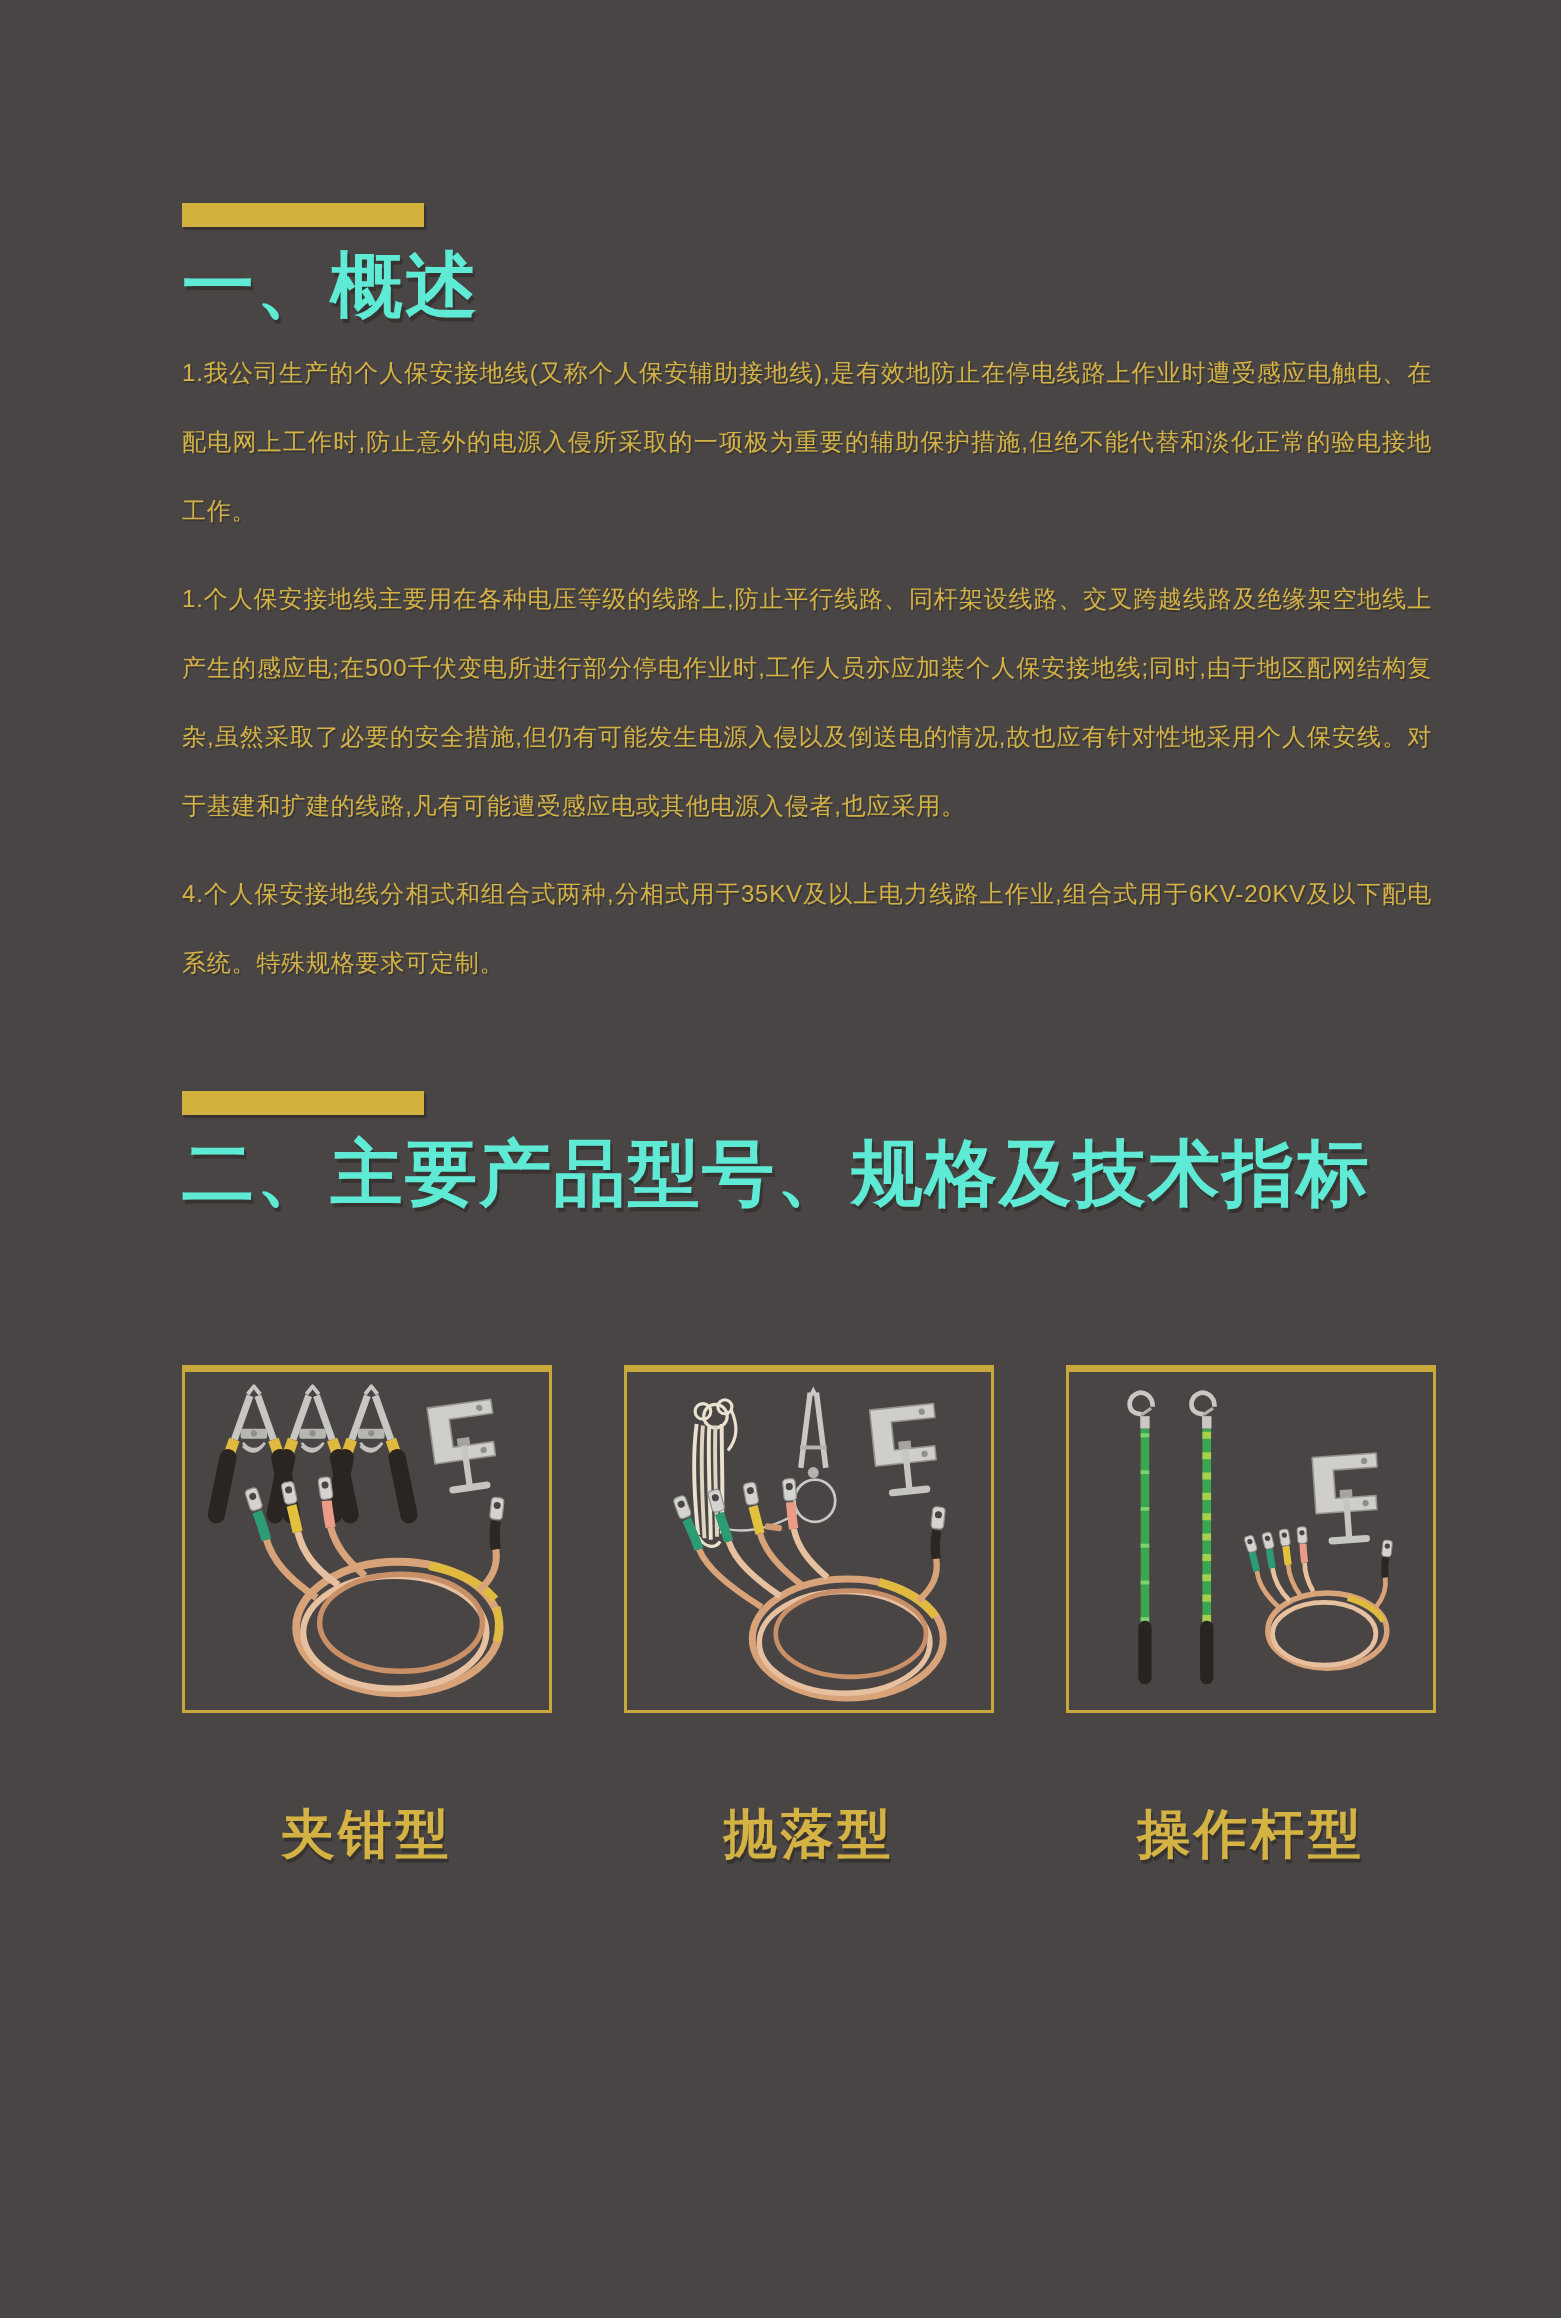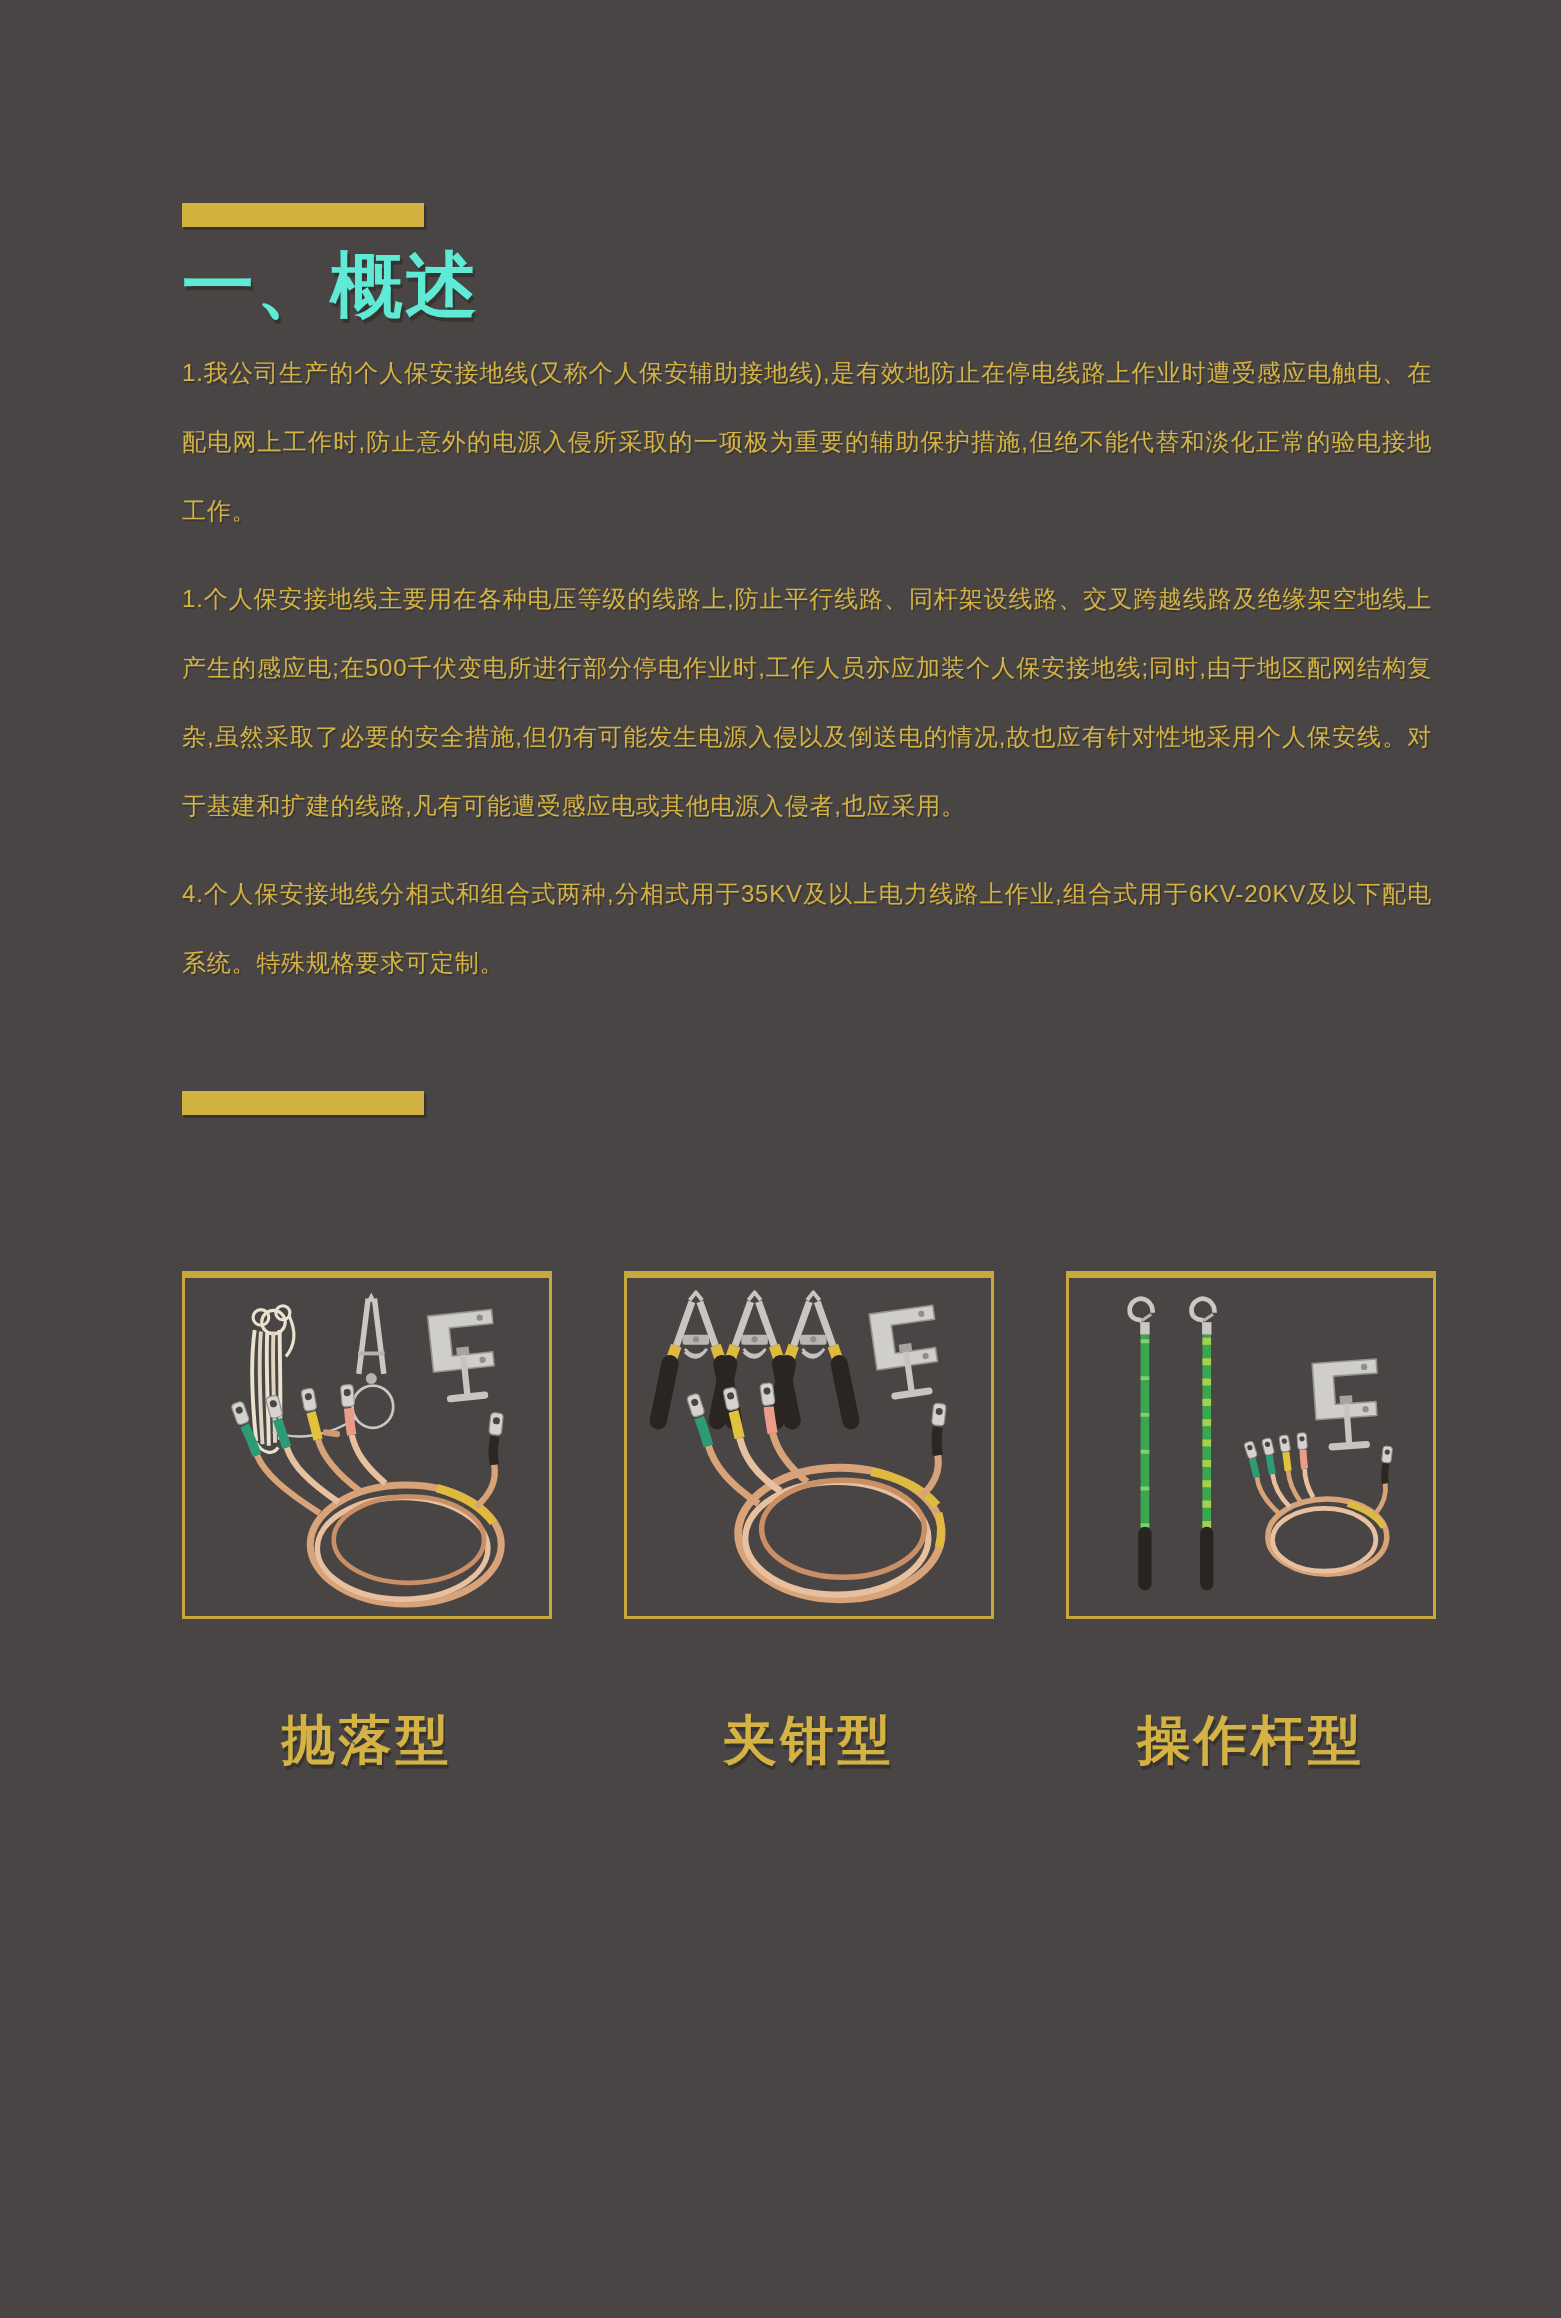--- a/index.html
+++ b/index.html
@@ -90,22 +90,56 @@
   <section class="sec-overview">
     <div class="accent-bar"></div>
     <h1 class="sec-heading">一、概述</h1>
     <p>1.我公司生产的个人保安接地线(又称个人保安辅助接地线),是有效地防止在停电线路上作业时遭受感应电触电、在配电网上工作时,防止意外的电源入侵所采取的一项极为重要的辅助保护措施,但绝不能代替和淡化正常的验电接地工作。</p>
     <p>1.个人保安接地线主要用在各种电压等级的线路上,防止平行线路、同杆架设线路、交叉跨越线路及绝缘架空地线上产生的感应电;在500千伏变电所进行部分停电作业时,工作人员亦应加装个人保安接地线;同时,由于地区配网结构复杂,虽然采取了必要的安全措施,但仍有可能发生电源入侵以及倒送电的情况,故也应有针对性地采用个人保安线。对于基建和扩建的线路,凡有可能遭受感应电或其他电源入侵者,也应采用。</p>
     <p>4.个人保安接地线分相式和组合式两种,分相式用于35KV及以上电力线路上作业,组合式用于6KV-20KV及以下配电系统。特殊规格要求可定制。</p>
   </section>
 
   <section class="sec-products">
     <div class="accent-bar"></div>
+    <h1 class="sec-heading">二、主要产品型号、规格及技术指标</h1>
 
     <div class="product-row">
+
+      <figure class="product">
+        <div class="product-frame">
+          <svg viewBox="0 0 465 431">
+            <g>
+              <use href="#aclamp" transform="translate(88,30)"></use>
+              <use href="#aclamp" transform="translate(163,30)"></use>
+              <use href="#aclamp" transform="translate(238,30)"></use>
+            </g>
+            <use href="#cclamp" transform="translate(352,62) rotate(-8)"></use>
+            <g>
+              <ellipse cx="272" cy="326" rx="130" ry="84" fill="none" stroke="#d8a379" stroke-width="10"></ellipse>
+              <ellipse cx="268" cy="332" rx="117" ry="72" fill="none" stroke="#e7c0a0" stroke-width="8"></ellipse>
+              <ellipse cx="276" cy="320" rx="104" ry="62" fill="none" stroke="#c98f66" stroke-width="7"></ellipse>
+              <path d="M312,247 Q368,258 396,290" stroke="#e0ba3f" stroke-width="11" fill="none"></path>
+              <path d="M398,300 Q404,322 398,344" stroke="#e0ba3f" stroke-width="10" fill="none"></path>
+              <path d="M168,288 C130,262 112,240 104,214" stroke="#d8a379" stroke-width="9" fill="none"></path>
+              <path d="M104,214 C100,200 97,190 92,178" stroke="#2d9b74" stroke-width="13" fill="none"></path>
+              <use href="#lug" transform="translate(89,166) rotate(-18)"></use>
+              <path d="M196,272 C162,248 150,228 144,204" stroke="#e7c0a0" stroke-width="9" fill="none"></path>
+              <path d="M144,204 C141,192 139,181 136,170" stroke="#e2c13d" stroke-width="13" fill="none"></path>
+              <use href="#lug" transform="translate(134,158) rotate(-12)"></use>
+              <path d="M230,260 C204,238 192,220 186,198" stroke="#d8a379" stroke-width="9" fill="none"></path>
+              <path d="M186,198 C184,186 182,175 181,164" stroke="#ea9c89" stroke-width="13" fill="none"></path>
+              <use href="#lug" transform="translate(180,152) rotate(-8)"></use>
+              <path d="M376,278 C394,262 400,246 397,226" stroke="#d8a379" stroke-width="9" fill="none"></path>
+              <path d="M397,226 C395,212 395,202 397,190" stroke="#2b2723" stroke-width="13" fill="none"></path>
+              <use href="#lug" transform="translate(398,178) rotate(6)"></use>
+            </g>
+          </svg>
+        </div>
+        <figcaption class="product-label">夹钳型</figcaption>
+      </figure>
 
       <figure class="product">
         <div class="product-frame">
           <svg viewBox="0 0 465 431">
             <g>
               <circle cx="113" cy="56" r="15" stroke="#eae1cf" stroke-width="4" fill="none"></circle>
               <circle cx="97" cy="50" r="10" stroke="#eae1cf" stroke-width="4" fill="none"></circle>
               <circle cx="125" cy="44" r="9" stroke="#eae1cf" stroke-width="4" fill="none"></circle>
               <path d="M133,48 q14,30 -4,52" stroke="#eae1cf" stroke-width="4" fill="none"></path>
               <path d="M89,66 C83,110 87,170 91,208" stroke="#eae1cf" stroke-width="5" fill="none"></path>
@@ -149,53 +183,20 @@
             </g>
           </svg>
         </div>
         <figcaption class="product-label">抛落型</figcaption>
       </figure>
 
       <figure class="product">
         <div class="product-frame">
           <svg viewBox="0 0 465 431">
             <g>
-              <use href="#aclamp" transform="translate(88,30)"></use>
-              <use href="#aclamp" transform="translate(163,30)"></use>
-              <use href="#aclamp" transform="translate(238,30)"></use>
-            </g>
-            <use href="#cclamp" transform="translate(352,62) rotate(-8)"></use>
-            <g>
-              <ellipse cx="272" cy="326" rx="130" ry="84" fill="none" stroke="#d8a379" stroke-width="10"></ellipse>
-              <ellipse cx="268" cy="332" rx="117" ry="72" fill="none" stroke="#e7c0a0" stroke-width="8"></ellipse>
-              <ellipse cx="276" cy="320" rx="104" ry="62" fill="none" stroke="#c98f66" stroke-width="7"></ellipse>
-              <path d="M312,247 Q368,258 396,290" stroke="#e0ba3f" stroke-width="11" fill="none"></path>
-              <path d="M398,300 Q404,322 398,344" stroke="#e0ba3f" stroke-width="10" fill="none"></path>
-              <path d="M168,288 C130,262 112,240 104,214" stroke="#d8a379" stroke-width="9" fill="none"></path>
-              <path d="M104,214 C100,200 97,190 92,178" stroke="#2d9b74" stroke-width="13" fill="none"></path>
-              <use href="#lug" transform="translate(89,166) rotate(-18)"></use>
-              <path d="M196,272 C162,248 150,228 144,204" stroke="#e7c0a0" stroke-width="9" fill="none"></path>
-              <path d="M144,204 C141,192 139,181 136,170" stroke="#e2c13d" stroke-width="13" fill="none"></path>
-              <use href="#lug" transform="translate(134,158) rotate(-12)"></use>
-              <path d="M230,260 C204,238 192,220 186,198" stroke="#d8a379" stroke-width="9" fill="none"></path>
-              <path d="M186,198 C184,186 182,175 181,164" stroke="#ea9c89" stroke-width="13" fill="none"></path>
-              <use href="#lug" transform="translate(180,152) rotate(-8)"></use>
-              <path d="M376,278 C394,262 400,246 397,226" stroke="#d8a379" stroke-width="9" fill="none"></path>
-              <path d="M397,226 C395,212 395,202 397,190" stroke="#2b2723" stroke-width="13" fill="none"></path>
-              <use href="#lug" transform="translate(398,178) rotate(6)"></use>
-            </g>
-          </svg>
-        </div>
-        <figcaption class="product-label">夹钳型</figcaption>
-      </figure>
-
-      <figure class="product">
-        <div class="product-frame">
-          <svg viewBox="0 0 465 431">
-            <g>
               <g transform="translate(97,26)">
                 <path d="M10,18 C10,4 -2,-4 -12,2 C-22,8 -22,22 -12,26 L-4,28" stroke="#c9c8c4" stroke-width="6" fill="none"></path>
                 <line x1="-4" y1="28" x2="8" y2="20" stroke="#b4b3af" stroke-width="4"></line>
                 <rect x="-6" y="30" width="12" height="16" fill="#c9c8c4"></rect>
                 <line x1="0" y1="46" x2="0" y2="300" stroke="#3aa650" stroke-width="11"></line>
                 <line x1="0" y1="52" x2="0" y2="300" stroke="#7fd06e" stroke-width="11" stroke-dasharray="5 42"></line>
                 <line x1="0" y1="300" x2="0" y2="364" stroke="#282420" stroke-width="17" stroke-linecap="round"></line>
               </g>
               <g transform="translate(176,26)">
                 <path d="M10,18 C10,4 -2,-4 -12,2 C-22,8 -22,22 -12,26 L-4,28" stroke="#c9c8c4" stroke-width="6" fill="none"></path>

